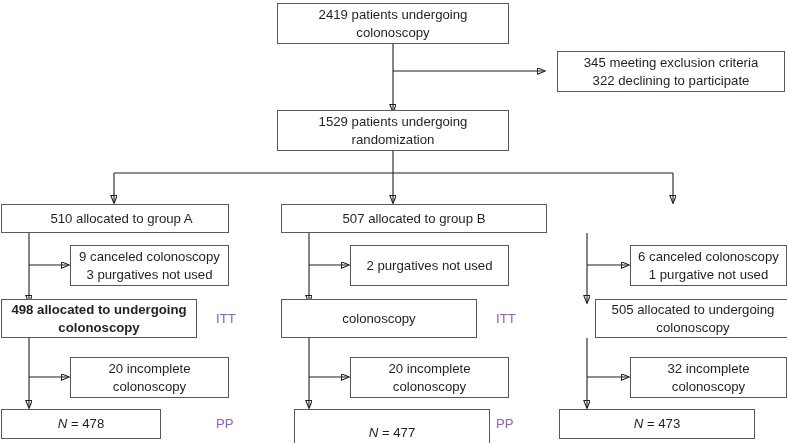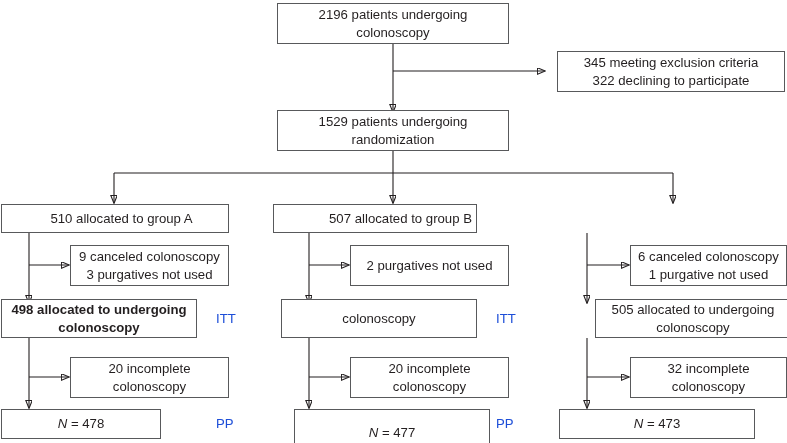--- a/index.html
+++ b/index.html
@@ -34,21 +34,21 @@
   }
   .node .lines {
     width: 100%;
     padding: 0 4px;
     box-sizing: border-box;
   }
   .node .ln { display: block; }
   .side-label {
     position: absolute;
     font-size: 13.2px;
-    color: #1d4ed8;
+    color: #8b5cf6;
     z-index: 3;
     white-space: nowrap;
   }
   .italic-n { font-style: italic; }
   svg.connectors {
     position: absolute;
     left: 0;
     top: 0;
     width: 787px;
     height: 443px;
@@ -95,21 +95,21 @@
     <path d="M309,377 L349,377" marker-end="url(#arrowhead)"></path>
 
     <path d="M587,233 L587,303" marker-end="url(#arrowhead)"></path>
     <path d="M587,265 L629,265" marker-end="url(#arrowhead)"></path>
     <path d="M587,338 L587,408" marker-end="url(#arrowhead)"></path>
     <path d="M587,377 L629,377" marker-end="url(#arrowhead)"></path>
   </svg>
 
   <div class="node" style="left:277px; top:3px; width:232px; height:41px;">
     <span class="lines">
-      <span class="ln">2196 patients undergoing</span>
+      <span class="ln">2419 patients undergoing</span>
       <span class="ln">colonoscopy</span>
     </span>
   </div>
 
   <div class="node" style="left:557px; top:51px; width:228px; height:41px;">
     <span class="lines">
       <span class="ln">345 meeting exclusion criteria</span>
       <span class="ln">322 declining to participate</span>
     </span>
   </div>
@@ -119,21 +119,21 @@
       <span class="ln">1529 patients undergoing</span>
       <span class="ln">randomization</span>
     </span>
   </div>
 
   <div class="node" style="left:1px; top:204px; width:228px; height:29px;padding-left:13px;">
     <span class="lines">
       <span class="ln">510 allocated to group A</span>
     </span>
   </div>
-  <div class="node" style="left:273px; top:204px; width:204px; height:29px;text-align:right;">
+  <div class="node" style="left:281px; top:204px; width:266px; height:29px;">
     <span class="lines">
       <span class="ln">507 allocated to group B</span>
     </span>
   </div>
 
   <div class="node" style="left:70px; top:245px; width:159px; height:41px;">
     <span class="lines">
       <span class="ln">9 canceled colonoscopy</span>
       <span class="ln">3 purgatives not used</span>
     </span>

